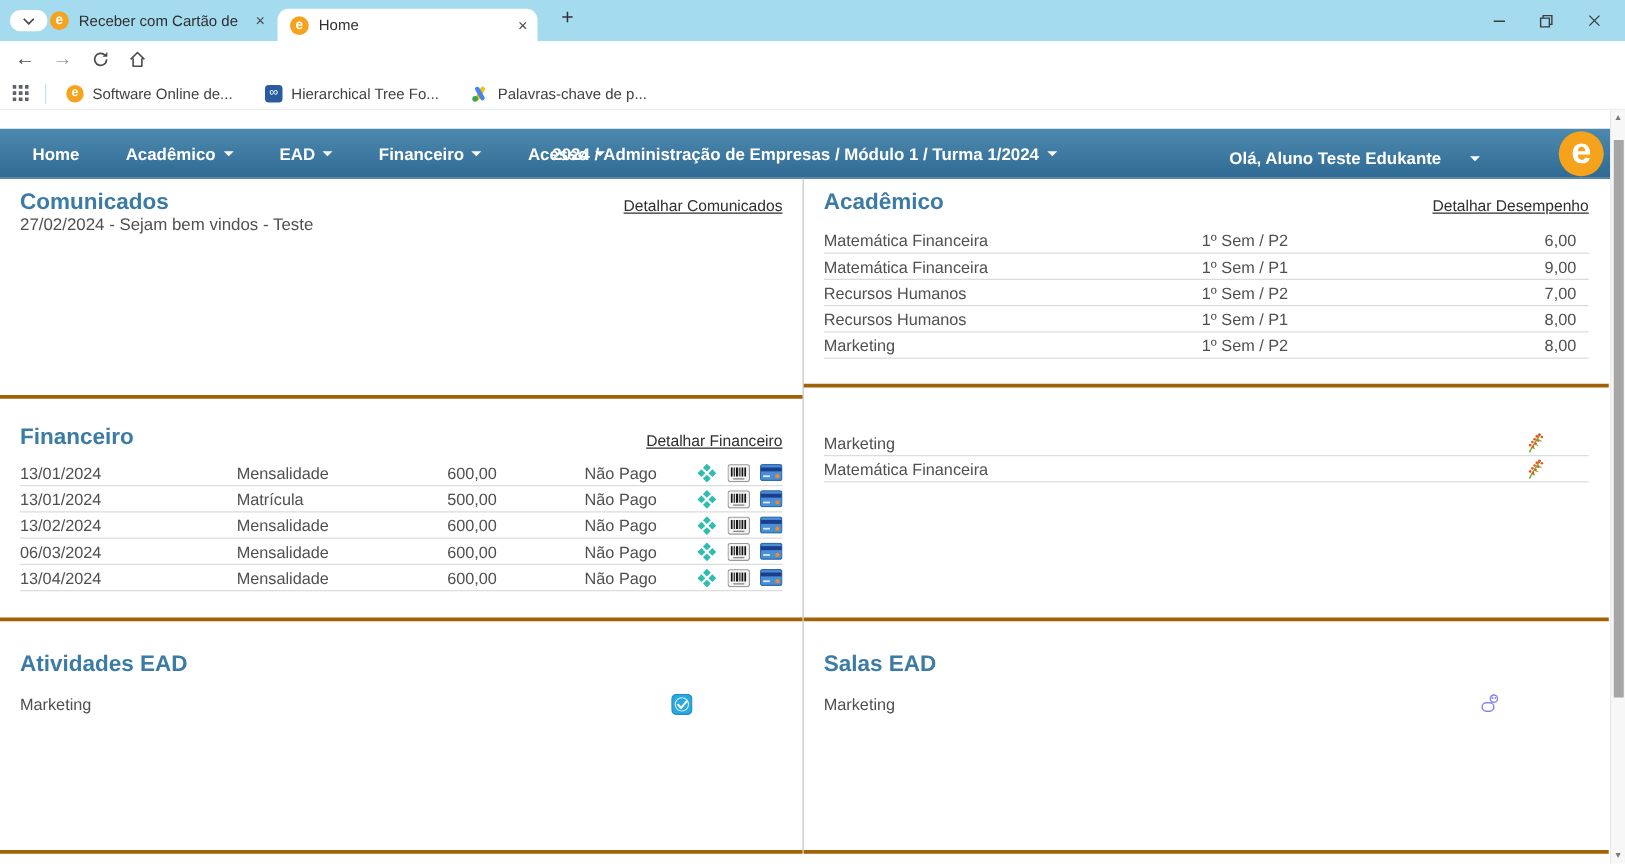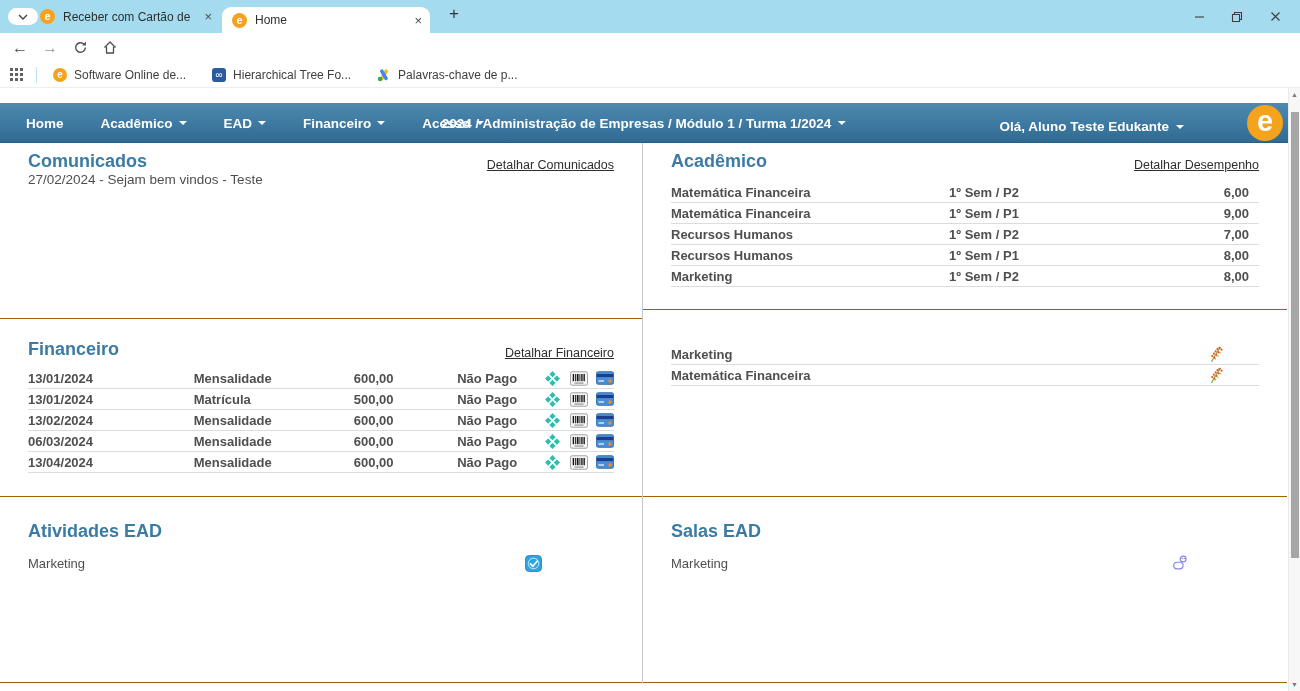--- a/index.html
+++ b/index.html
@@ -43,31 +43,31 @@
   .scrollbar { position:absolute; right:0; top:0; width:12px; height:603px; background:#f7f7f7; border-left:1px solid #eaeaea; }
   .sb-arrow { position:absolute; left:0; width:11px; text-align:center; font-size:7px; color:#7a7a7a; cursor:pointer; }
   .sb-up { top:3px; } .sb-down { bottom:3px; }
   .sb-thumb { position:absolute; left:2px; top:24px; width:8px; height:446px; background:#a6a6a6; cursor:pointer; }
   
   .navbar { position:absolute; left:0; top:15px; width:1288px; height:40px; background:linear-gradient(#4e8aaf,#2e6a93); border-bottom:1px solid #265d80; color:#fff; }
   .nav-items { position:absolute; left:26px; top:0; height:40px; display:flex; align-items:center; gap:37px; font-size:13.5px; font-weight:bold; }
   .nav-item { display:flex; align-items:center; gap:6px; cursor:pointer; white-space:nowrap; }
   .caret { width:0; height:0; border-left:4px solid transparent; border-right:4px solid transparent; border-top:4px solid #fff; }
   .nav-context { position:absolute; left:50%; top:0; height:40px; transform:translateX(-50%); display:flex; align-items:center; gap:7px; font-size:13.5px; font-weight:bold; cursor:pointer; white-space:nowrap; }
-  .nav-user { position:absolute; right:104px; top:0; height:47px; display:flex; align-items:center; gap:7px; font-size:13.5px; font-weight:bold; cursor:pointer; white-space:nowrap; }
+  .nav-user { position:absolute; right:104px; top:0; height:47px; display:flex; align-items:center; gap:23px; font-size:13.5px; font-weight:bold; cursor:pointer; white-space:nowrap; }
   .nav-logo { position:absolute; right:5px; top:2px; width:36px; height:36px; border-radius:50%; background:#f5a21d; color:#fff; font-size:29px; font-weight:bold; display:flex; align-items:center; justify-content:center; padding-bottom:3px; cursor:pointer; }
   
   .content { position:absolute; left:0; top:55px; width:1288px; height:540px; display:flex; }
   .col-left { width:643px; border-right:1px solid #c6c6c6; }
   .col-right { width:644px; }
-  .section { position:relative; padding:0 28px; border-bottom:1px solid #a16207; }
+  .section { position:relative; padding:0 16px; border-bottom:3px solid #a16207; }
   .sec-head { display:flex; justify-content:space-between; align-items:flex-end; }
   .sec-title { margin:0; font-size:18px; font-weight:bold; color:#3b7ba4; }
   .detail-link { font-size:12.5px; color:#2e2e2e; text-decoration:underline; cursor:pointer; }
-  .rows { margin-top:10px;font-weight:bold; }
+  .rows { margin-top:10px; }
   .t-row { display:flex; align-items:center; height:21px; border-bottom:1px solid #dcdcdc; font-size:13px; color:#4f4f4f; }
   
   .a-subj { flex:1; } .a-term { width:330px; text-align:center; } .a-grade { width:110px; text-align:right; padding-right:10px; }
   
   .f-date { width:175px; } .f-type { width:130px; } .f-value { width:120px; text-align:center; }
   .f-status { width:120px; text-align:center; } .f-icons { flex:1; display:flex; justify-content:flex-end; align-items:center; gap:8px; }
   .pay-btn { border:none; background:none; padding:0; margin:0; cursor:pointer; width:18px; height:16px; display:flex; align-items:center; justify-content:center; }
   
   .ead-row { display:flex; align-items:center; height:21px; border-bottom:1px solid #dcdcdc; font-size:13px; color:#4f4f4f; }
   .ead-row .e-name { flex:1; }

